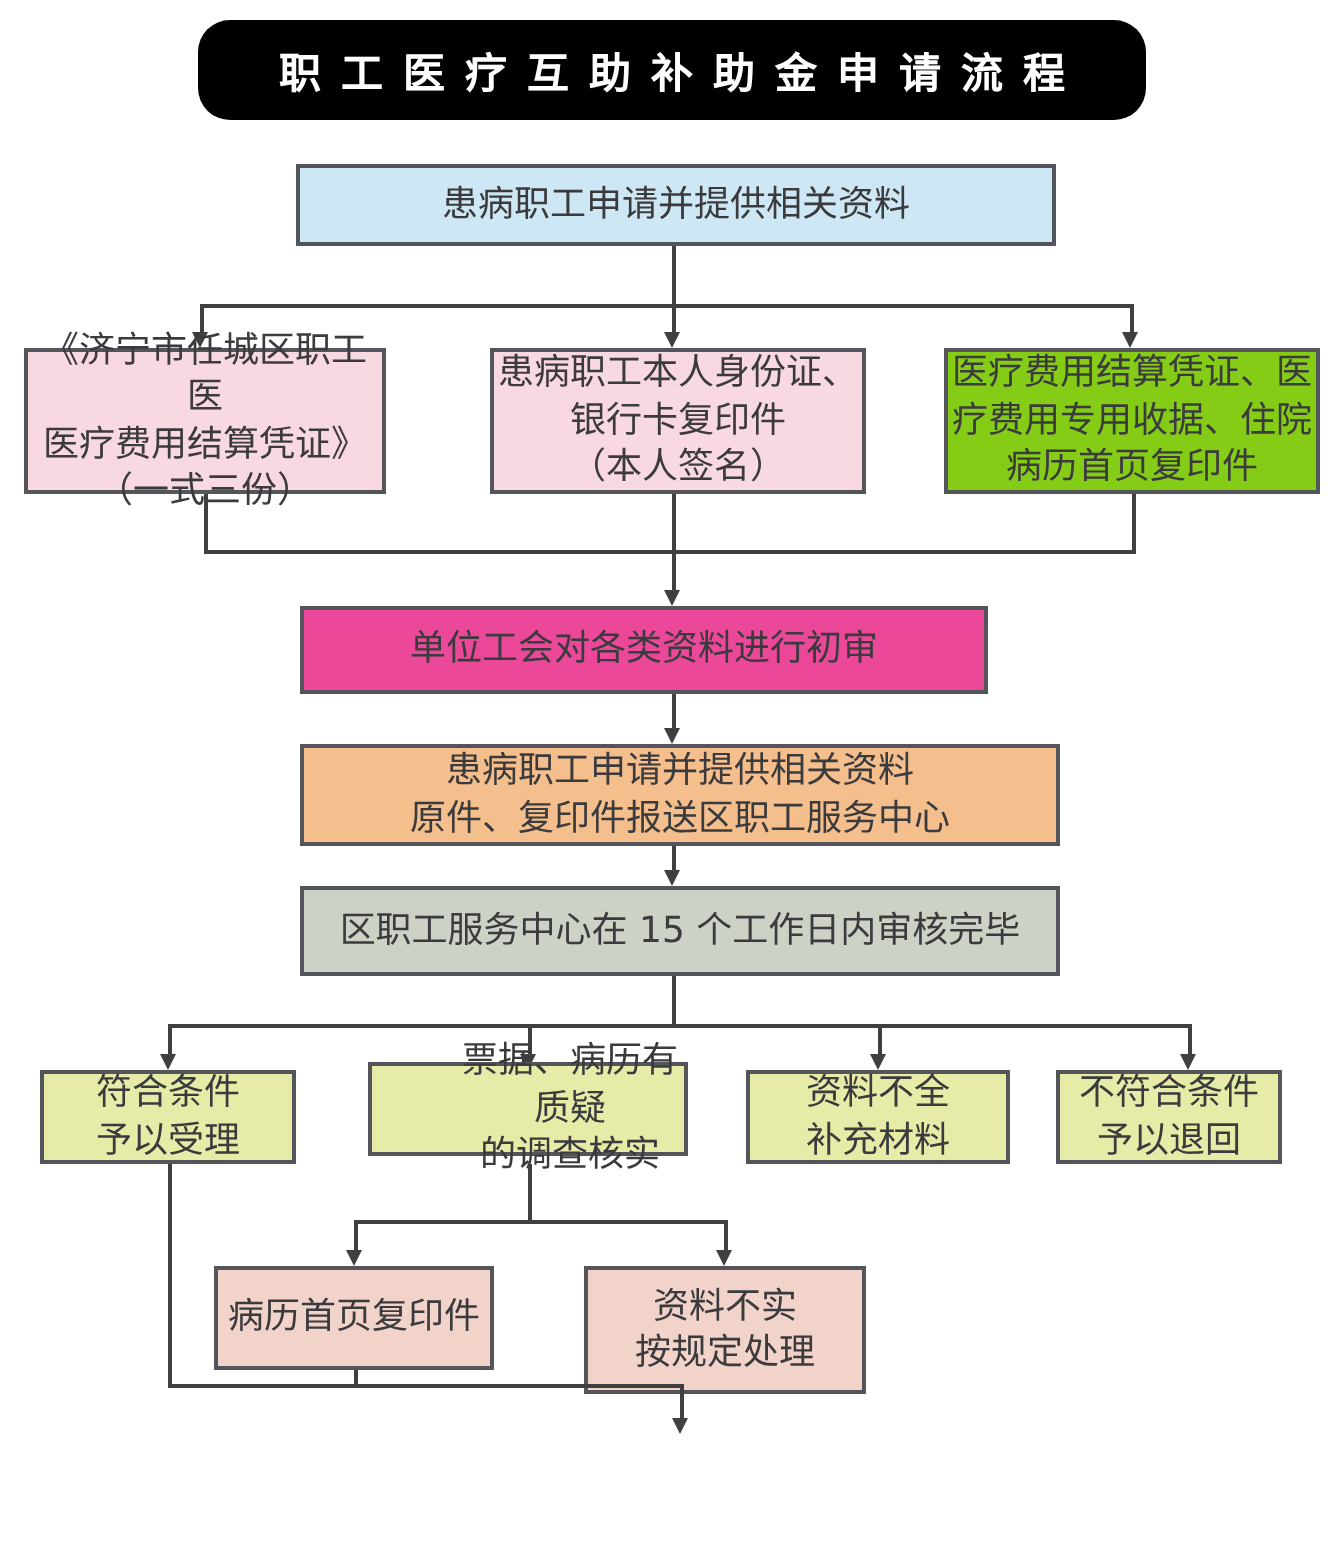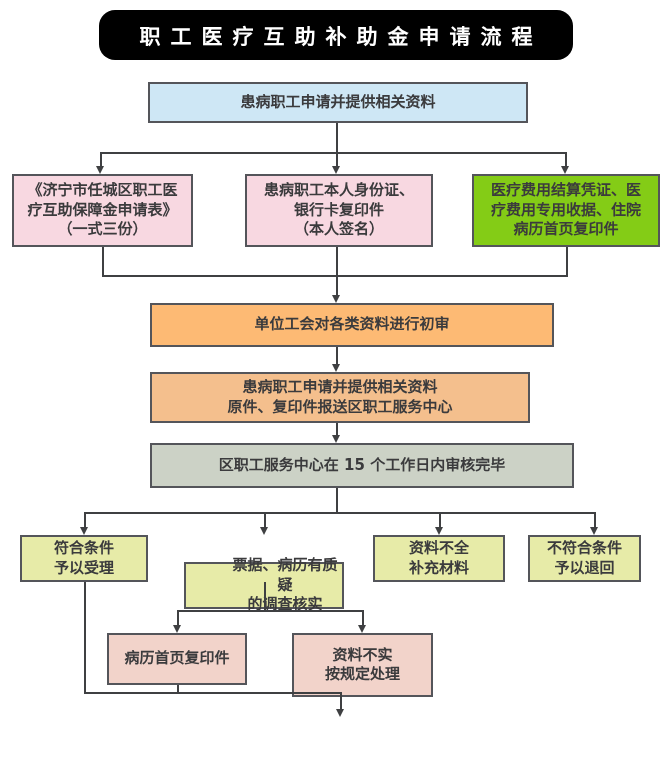--- a/index.html
+++ b/index.html
@@ -9,21 +9,21 @@
   }
   .header{
     position:absolute;left:99px;top:10px;width:474px;height:50px;
     border-radius:16px;display:flex;align-items:center;justify-content:center;
     color:#ffffff;font-size:21px;font-weight:bold;letter-spacing:10px;text-indent:10px;
     box-sizing:border-box;
   }
   .node{
     position:absolute;border:2px solid #54555a;box-sizing:border-box;
     display:flex;align-items:center;justify-content:center;text-align:center;
-    white-space:pre-line;font-size:15px;line-height:1.3;color:#3b3b3d;font-weight:700;
+    white-space:pre-line;font-size:18px;line-height:1.3;color:#3b3b3d;font-weight:400;
     padding:1px 2px;
   }
   .vline,.hline{position:absolute;background:#3f4042;}
   .vline{width:2px;}
   .hline{height:2px;}
   .ahead{
     position:absolute;width:0;height:0;
     border-left:4px solid transparent;border-right:4px solid transparent;
     border-top:8px solid #3f4042;
   }
@@ -40,63 +40,63 @@
   <div class="vline" style="left:336px;top:123px;height:30px;"></div>
   <div class="hline" style="left:100px;top:152px;width:467px;"></div>
   <div class="vline" style="left:100px;top:152px;height:14px;"></div>
   <div class="ahead" style="left:96px;top:166px;"></div>
   <div class="vline" style="left:336px;top:152px;height:14px;"></div>
   <div class="ahead" style="left:332px;top:166px;"></div>
   <div class="vline" style="left:565px;top:152px;height:14px;"></div>
   <div class="ahead" style="left:561px;top:166px;"></div>
 
   <div class="node" style="left: 12px; top: 174px; width: 181px; height: 73px; background-color: rgb(248, 216, 225);">《济宁市任城区职工医
-疗互助保障金申请表》
+医疗费用结算凭证》
 （一式三份）</div>
   <div class="node" style="left: 245px; top: 174px; width: 188px; height: 73px; background-color: rgb(248, 216, 225);">患病职工本人身份证、
 银行卡复印件
 （本人签名）</div>
   <div class="node" style="left: 472px; top: 174px; width: 188px; height: 73px; background-color: #84cc16;">医疗费用结算凭证、医
 疗费用专用收据、住院
 病历首页复印件</div>
 
   <div class="vline" style="left:102px;top:247px;height:30px;"></div>
   <div class="vline" style="left:336px;top:247px;height:30px;"></div>
   <div class="vline" style="left:566px;top:247px;height:30px;"></div>
   <div class="hline" style="left:102px;top:275px;width:466px;"></div>
   <div class="vline" style="left:336px;top:277px;height:18px;"></div>
   <div class="ahead" style="left:332px;top:295px;"></div>
 
-  <div class="node" style="left: 150px; top: 303px; width: 404px; height: 44px; background-color: #fdba74;">单位工会对各类资料进行初审</div>
+  <div class="node" style="left: 150px; top: 303px; width: 344px; height: 44px; background-color: #ec4899;">单位工会对各类资料进行初审</div>
 
   <div class="vline" style="left:336px;top:347px;height:17px;"></div>
   <div class="ahead" style="left:332px;top:364px;"></div>
 
   <div class="node" style="left: 150px; top: 372px; width: 380px; height: 51px; background-color: rgb(244, 191, 141);">患病职工申请并提供相关资料
 原件、复印件报送区职工服务中心</div>
 
   <div class="vline" style="left:336px;top:423px;height:12px;"></div>
   <div class="ahead" style="left:332px;top:435px;"></div>
 
-  <div class="node" style="left: 150px; top: 443px; width: 424px; height: 45px; background-color: rgb(204, 210, 198);">区职工服务中心在 15 个工作日内审核完毕</div>
+  <div class="node" style="left: 150px; top: 443px; width: 380px; height: 45px; background-color: rgb(204, 210, 198);">区职工服务中心在 15 个工作日内审核完毕</div>
 
   <div class="vline" style="left:336px;top:488px;height:25px;"></div>
   <div class="hline" style="left:84px;top:512px;width:512px;"></div>
   <div class="vline" style="left:84px;top:512px;height:15px;"></div>
   <div class="ahead" style="left:80px;top:527px;"></div>
   <div class="vline" style="left:264px;top:512px;height:15px;"></div>
   <div class="ahead" style="left:260px;top:527px;"></div>
   <div class="vline" style="left:439px;top:512px;height:15px;"></div>
   <div class="ahead" style="left:435px;top:527px;"></div>
   <div class="vline" style="left:594px;top:512px;height:15px;"></div>
   <div class="ahead" style="left:590px;top:527px;"></div>
 
   <div class="node" style="left: 20px; top: 535px; width: 128px; height: 47px; background-color: rgb(231, 235, 168);">符合条件
 予以受理</div>
-  <div class="node" style="left: 184px; top: 562px; width: 160px; height: 47px; background-color: rgb(231, 235, 168); padding-left: 44px;">票据、病历有质疑
+  <div class="node" style="left: 184px; top: 531px; width: 160px; height: 47px; background-color: rgb(231, 235, 168); padding-left: 44px;">票据、病历有质疑
 的调查核实</div>
   <div class="node" style="left: 373px; top: 535px; width: 132px; height: 47px; background-color: rgb(231, 235, 168);">资料不全
 补充材料</div>
   <div class="node" style="left: 528px; top: 535px; width: 113px; height: 47px; background-color: rgb(231, 235, 168);">不符合条件
 予以退回</div>
 
   <div class="vline" style="left:264px;top:582px;height:30px;"></div>
   <div class="hline" style="left:177px;top:610px;width:187px;"></div>
   <div class="vline" style="left:177px;top:610px;height:15px;"></div>
   <div class="ahead" style="left:173px;top:625px;"></div>

